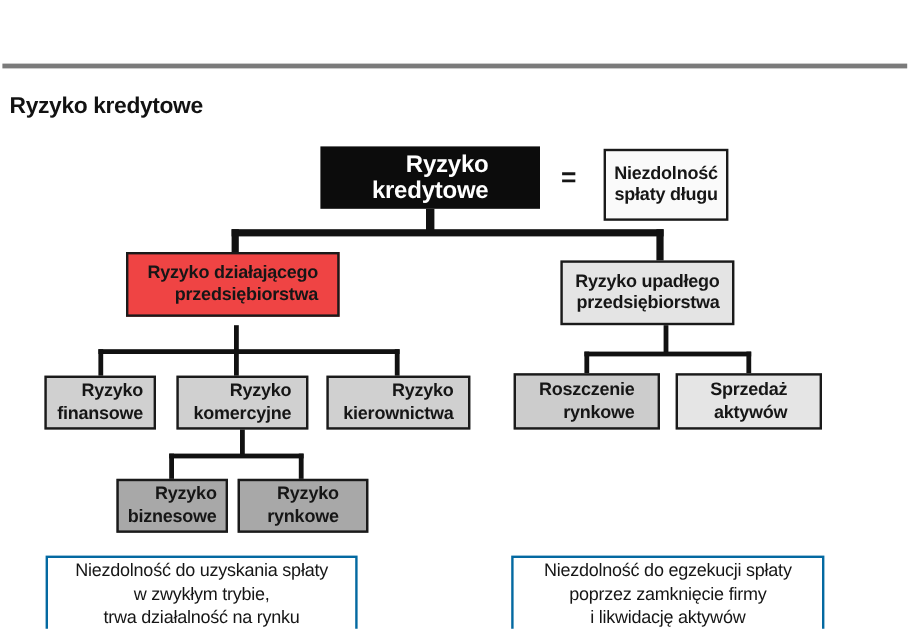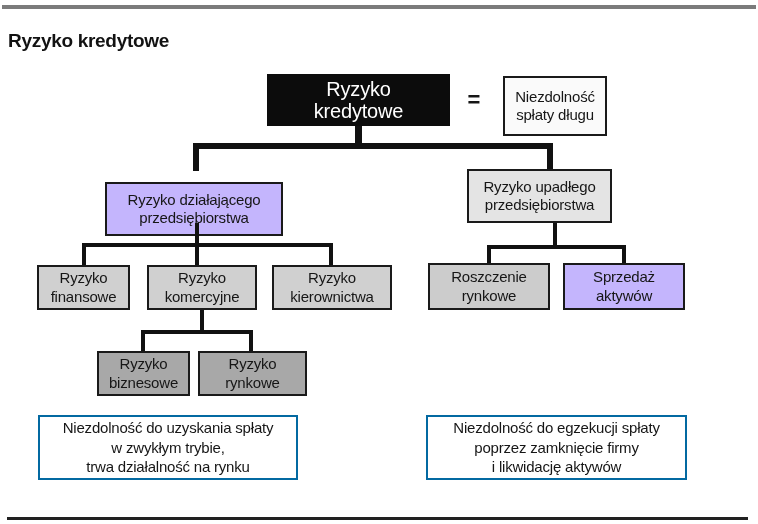--- a/index.html
+++ b/index.html
@@ -1,59 +1,59 @@
 <!DOCTYPE html>
 <html><head>
 <meta charset="utf-8">
 <style>
   * { margin: 0; padding: 0; box-sizing: border-box; }
   html, body { width: 758px; height: 524px; background: #ffffff; overflow: hidden; }
   body { font-family: "Liberation Sans", sans-serif; position: relative; color: #161616; }
 
-  .abs { position: absolute; }
+  .abs { position: absolute; margin-top: 48px; }
 
   .rule-top { left: 2px; top: 5px; width: 754px; height: 4px; background: #7b7b7b; }
   .rule-bottom { left: 7px; top: 517px; width: 741px; height: 3px; background: #212121; }
 
   .heading {
     left: 8px; top: 30px; width: 300px;
     font-size: 19px; font-weight: bold; letter-spacing: -0.3px; color: #121212;
   }
 
   .node {
     display: flex; align-items: center; justify-content: center;
-    text-align: center; white-space: pre-line;
+    text-align: right; white-space: pre-line;
     border: 2px solid #1a1a1a;
-    font-weight: normal; font-size: 15px; line-height: 1.22;
+    font-weight: bold; font-size: 15px; line-height: 1.22;
     letter-spacing: -0.2px; color: #161616;
   }
 
   .node-root {
     left: 267px; top: 74px; width: 183px; height: 52px;
     background: #0c0c0c; color: #ffffff; border: none;
     font-size: 20px; line-height: 1.1;
   }
 
   .equals {
     left: 458px; top: 86px; width: 32px; height: 28px;
     display: flex; align-items: center; justify-content: center;
     font-size: 22px; font-weight: bold;
   }
 
   .node-def { left: 503px; top: 76px; width: 104px; height: 60px; background: #fafafa; }
 
-  .node-l2-left  { left: 105px; top: 182px; width: 178px; height: 54px; background: #c4b5fd; }
+  .node-l2-left  { left: 105px; top: 162px; width: 178px; height: 54px; background: #ef4444; }
   .node-l2-right { left: 467px; top: 169px; width: 145px; height: 54px; background: #e4e4e4; }
 
   .node-fin  { left: 37px;  top: 265px; width: 93px;  height: 45px; background: #d0d0d0; }
   .node-kom  { left: 147px; top: 265px; width: 110px; height: 45px; background: #d0d0d0; }
   .node-kier { left: 272px; top: 265px; width: 120px; height: 45px; background: #d0d0d0; }
 
   .node-rosz { left: 428px; top: 263px; width: 122px; height: 47px; background: #cccccc; }
-  .node-sprz { left: 563px; top: 263px; width: 122px; height: 47px; background: #c4b5fd; }
+  .node-sprz { left: 563px; top: 263px; width: 122px; height: 47px; background: #e5e5e5; }
 
   .node-biz { left: 97px;  top: 351px; width: 93px;  height: 45px; background: #a8a8a8; }
   .node-ryn { left: 198px; top: 351px; width: 109px; height: 45px; background: #a8a8a8; }
 
   .note {
     background: #ffffff; border: 2px solid #0369a1;
     display: flex; align-items: center; justify-content: center;
     text-align: center; white-space: pre-line;
     font-size: 15px; font-weight: normal; line-height: 1.32; letter-spacing: -0.2px;
   }

